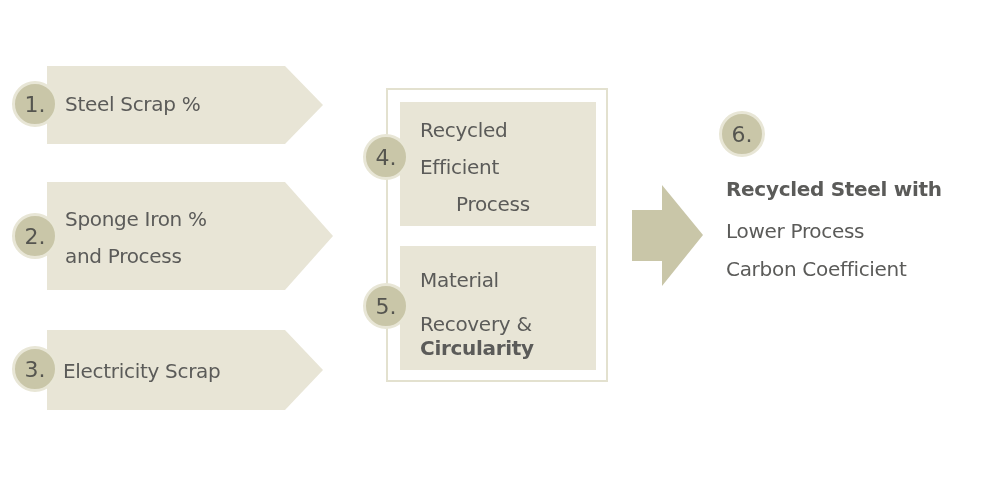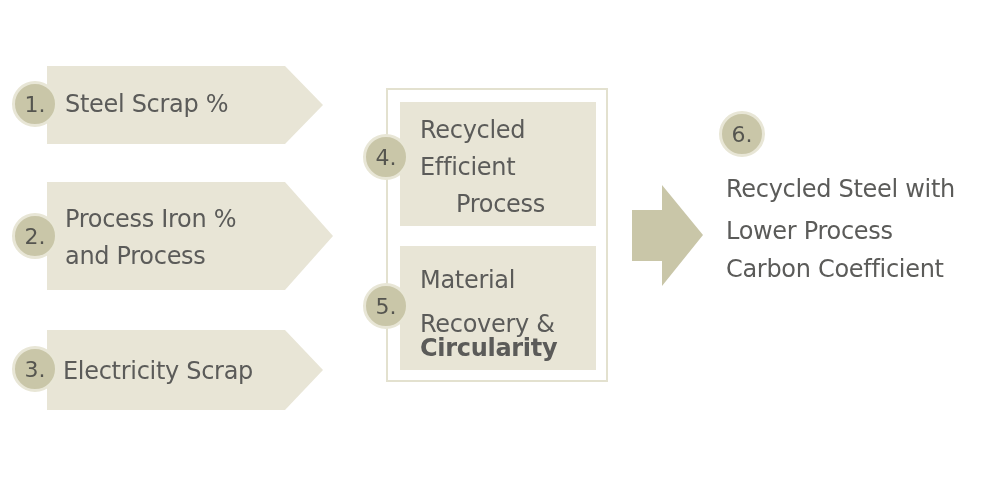--- a/index.html
+++ b/index.html
@@ -1,20 +1,20 @@
 <!DOCTYPE html>
 <html><head>
 <meta charset="utf-8">
 <style>
   html, body { margin:0; padding:0; background:#ffffff; }
   body { width:1000px; height:480px; position:relative; overflow:hidden;
          font-family:"DejaVu Sans", sans-serif; color:#5a5a58; }
   .chev { position:absolute; }
   .chev svg { position:absolute; left:0; top:0; }
-  .label { position:absolute; font-size:24px; line-height:32px; color:#5b5b59; letter-spacing:-0.3px; white-space:nowrap; }
+  .label { position:absolute; font-size:20px; line-height:32px; color:#5b5b59; letter-spacing:-0.3px; white-space:nowrap; }
   .badge { position:absolute; width:40px; height:40px; border-radius:50%;
            background:#c9c6a8; border:3px solid #e8e6d6; box-sizing:content-box;
            display:flex; align-items:center; justify-content:center;
            font-size:22px; color:#55554f; }
   .frame { position:absolute; left:386px; top:88px; width:222px; height:294px;
            border:2px solid #e3e1cf; box-sizing:border-box; }
   .box { position:absolute; background:#e8e5d6; }
 </style>
 </head>
 <body>
@@ -26,21 +26,21 @@
 </div>
 <div class="badge" style="left:12px;top:81px;">1.</div>
 <div class="label" style="left:65px;top:88px;">Steel Scrap %</div>
 
 <div class="chev" style="left:47px;top:182px;width:286px;height:108px;">
   <svg width="286" height="108">
       <polygon points="0,0 238,0 286,54 238,108 0,108" fill="#e8e5d6"></polygon>
     </svg>
 </div>
 <div class="badge" style="left:12px;top:213px;">2.</div>
-<div class="label" style="left:65px;top:203px;">Process Iron %</div>
+<div class="label" style="left:65px;top:203px;">Sponge Iron %</div>
 <div class="label" style="left:65px;top:240px;">and Process</div>
 
 <div class="chev" style="left:47px;top:330px;width:276px;height:80px;">
   <svg width="276" height="80">
       <polygon points="0,0 238,0 276,40 238,80 0,80" fill="#e8e5d6"></polygon>
     </svg>
 </div>
 <div class="badge" style="left:12px;top:346px;">3.</div>
 <div class="label" style="left:63px;top:355px;">Electricity Scrap</div>
 
@@ -56,15 +56,15 @@
 <div class="badge" style="left:363px;top:283px;">5.</div>
 <div class="label" style="left:420px;top:264px;">Material</div>
 <div class="label" style="left:420px;top:308px;">Recovery &amp;</div>
 <div class="label" style="left:420px;top:332px;font-weight:bold;">Circularity</div>
 
 <svg style="position:absolute;left:630px;top:183px;" width="76" height="106">
   <polygon points="2,27 32,27 32,2 73,52 32,103 32,78 2,78" fill="#c9c6a8"></polygon>
 </svg>
 
 <div class="badge" style="left:719px;top:111px;">6.</div>
-<div class="label" style="left:726px;top:173px;">Recycled Steel with</div>
+<div class="label" style="left:726px;top:173px;font-weight:bold;">Recycled Steel with</div>
 <div class="label" style="left:726px;top:215px;">Lower Process</div>
 <div class="label" style="left:726px;top:253px;">Carbon Coefficient</div>
 
 </body></html>

